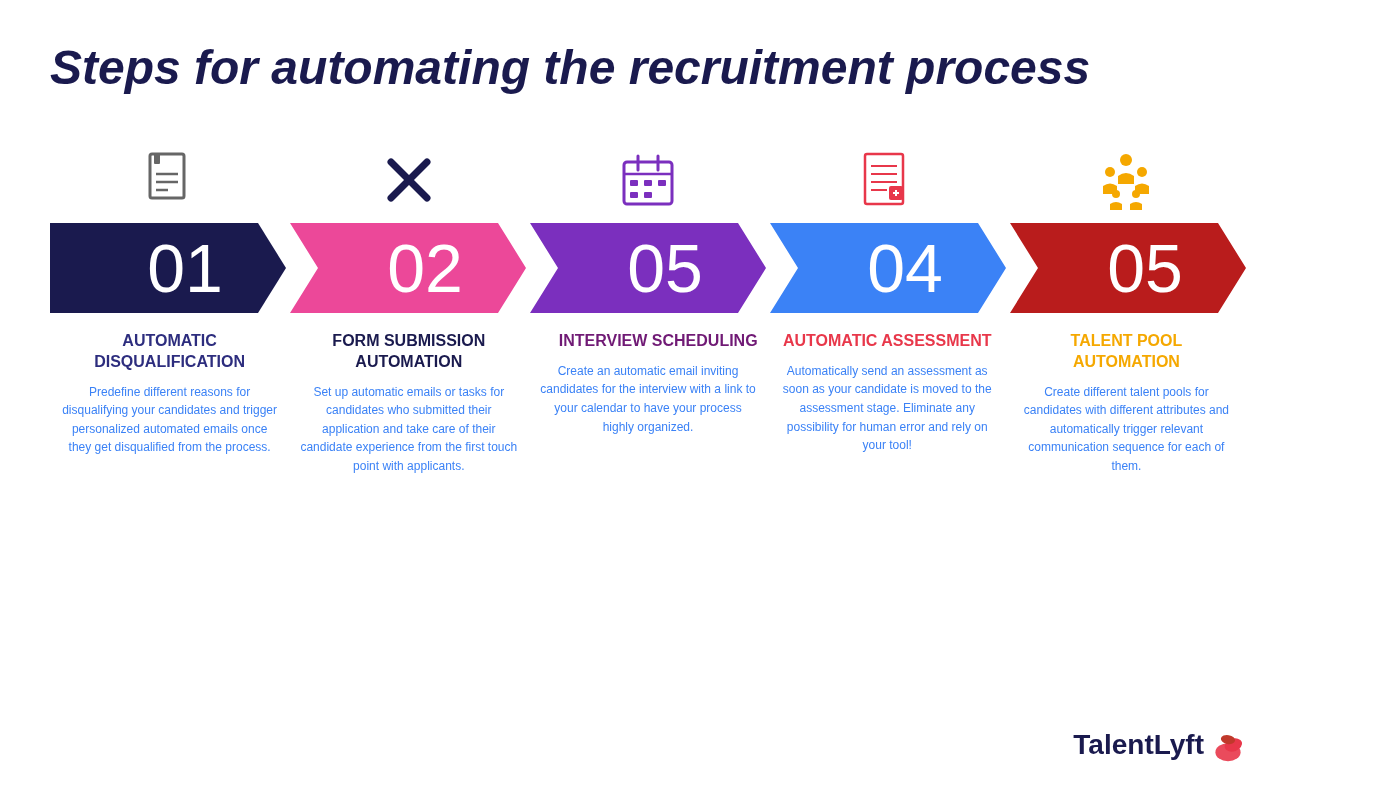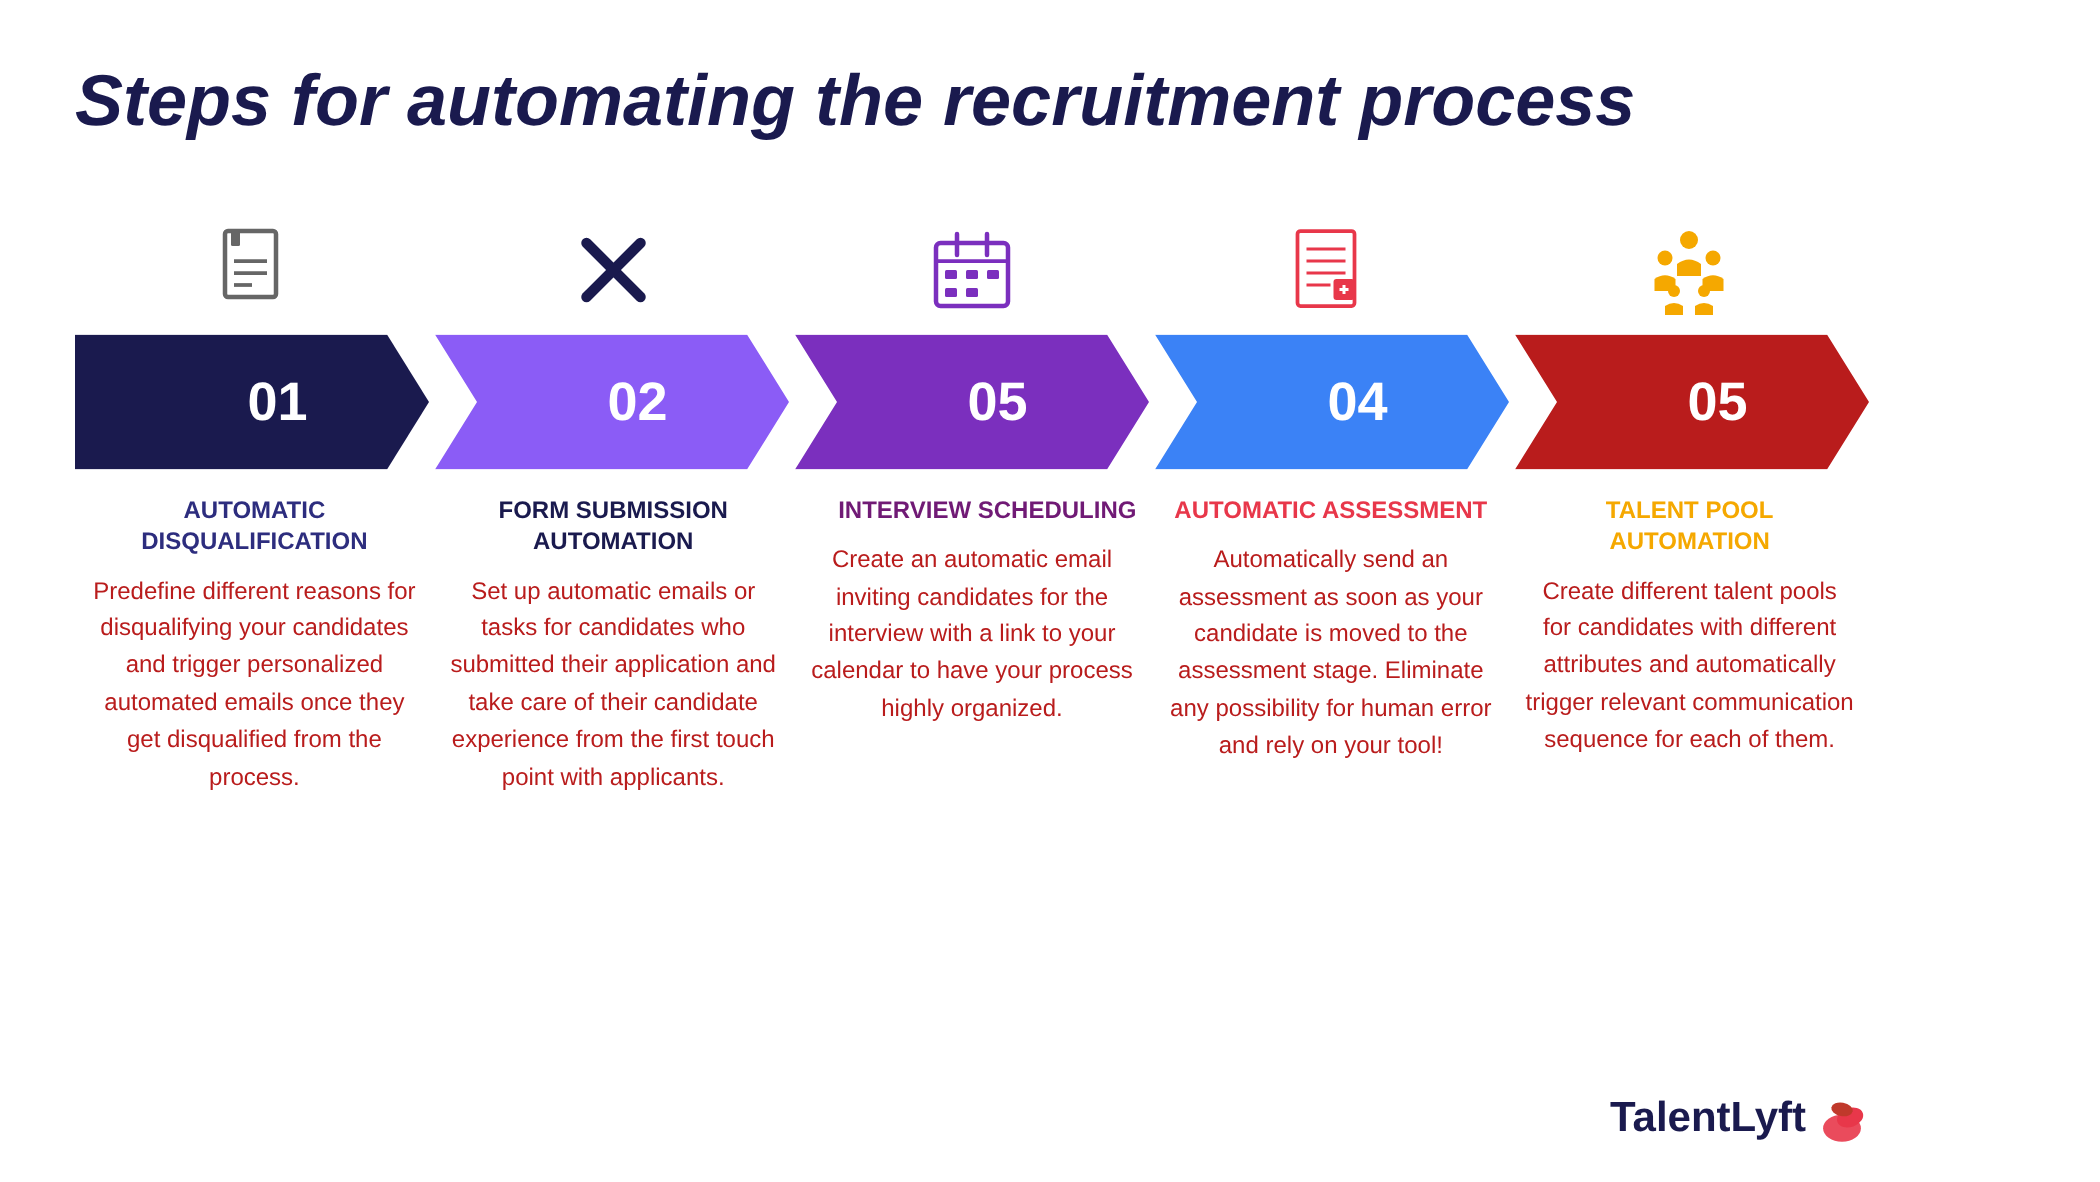--- a/index.html
+++ b/index.html
@@ -80,22 +80,22 @@
       justify-content: center;
       position: relative;
       clip-path: polygon(0 0, calc(100% - 28px) 0, 100% 50%, calc(100% - 28px) 100%, 0 100%, 28px 50%);
     }
 
     .arrow-step:first-child .arrow-shape {
       clip-path: polygon(0 0, calc(100% - 28px) 0, 100% 50%, calc(100% - 28px) 100%, 0 100%);
     }
 
     .step-number {
-      font-size: 36px;
-      font-weight: 700;
+      font-size: 68px;
+      font-weight: 400;
       color: #ffffff;
       z-index: 1;
       margin-left: 34px;
     }
 
     .labels-row {
       display: flex;
       margin-top: 18px;
       gap: 0;
     }
@@ -108,29 +108,29 @@
 
     .step-title {
       font-size: 16px;
       font-weight: 900;
       text-transform: uppercase;
       margin-bottom: 10px;
       line-height: 1.3;
     }
 
     .step-desc {
-      font-size: 16px;
-      color: #b91c1c;
+      font-size: 12px;
+      color: #3b82f6;
       line-height: 1.55;
       text-align: center;
     }
 
     
     .color-1 { background-color: #1a1a4e; }
-    .color-2 { background-color: #8b5cf6; }
+    .color-2 { background-color: #ec4899; }
     .color-3 { background-color: #7b2fbe; }
     .color-4 { background-color: #3b82f6; }
     .color-5 { background-color: #b91c1c; }
 
     .title-1 { color: #1a1a4e; }
     .title-2 { color: #2d2d7e; }
     .title-3 { color: #701a75; text-align: right; }
     .title-4 { color: #e8374a; }
     .title-5 { color: #f5a800; }
 

